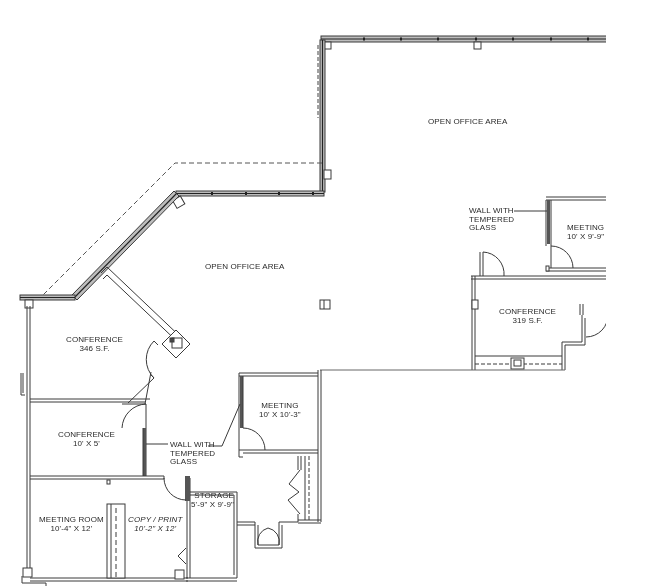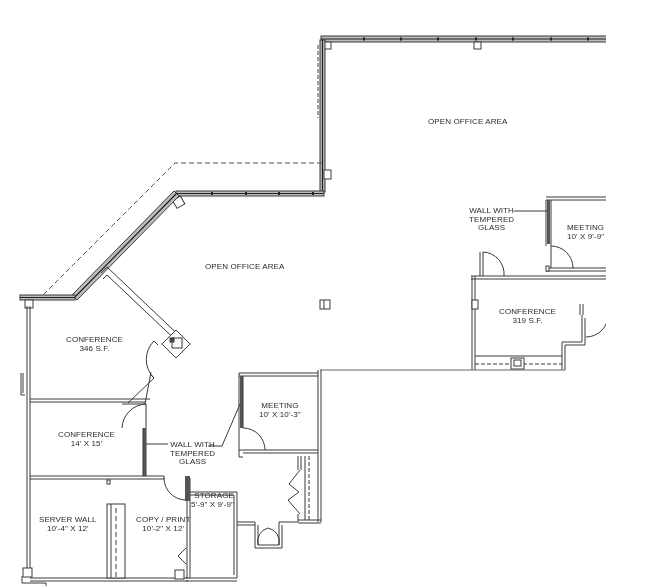--- a/index.html
+++ b/index.html
@@ -9,21 +9,21 @@
     position: absolute;
     font-family: "Liberation Sans", sans-serif;
     font-size: 8px;
     line-height: 8.5px;
     color: #2a2a2a;
     text-align: center;
     white-space: nowrap;
     letter-spacing: 0.1px;
   }
   .label .sub { display: block; }
-  .left { text-align: center; }
+  .left { text-align: left; }
 </style>
 </head>
 <body>
 
 <div id="plan-root">
 
   <svg width="667" height="588" viewBox="0 0 667 588">
     <defs>
       <pattern id="col" width="1" height="1"></pattern>
     </defs>
@@ -245,34 +245,34 @@
     <span class="sub">319 S.F.</span>
   </div>
 
   <div class="label" style="left:66px; top:336px;">
     <span class="sub">CONFERENCE</span>
     <span class="sub">346 S.F.</span>
   </div>
 
   <div class="label" style="left:58px; top:431px;">
     <span class="sub">CONFERENCE</span>
-    <span class="sub">14' X 15'</span>
+    <span class="sub">10' X 5'</span>
   </div>
 
   <div class="label" style="left:259px; top:402px;">
     <span class="sub">MEETING</span>
     <span class="sub">10' X 10'-3"</span>
   </div>
 
   <div class="label" style="left:39px; top:516px;">
-    <span class="sub">SERVER WALL</span>
+    <span class="sub">MEETING ROOM</span>
     <span class="sub">10'-4" X 12'</span>
   </div>
 
-  <div class="label" style="left:136px; top:516px;">
+  <div class="label" style="left:128px; top:516px;font-style:italic;">
     <span class="sub">COPY / PRINT</span>
     <span class="sub">10'-2" X 12'</span>
   </div>
 
   <div class="label" style="left:191px; top:492px;text-align:right;">
     <span class="sub">STORAGE</span>
     <span class="sub">5'-9" X 9'-9"</span>
   </div>
 
   <div class="label left" style="left:469px; top:207px;">

